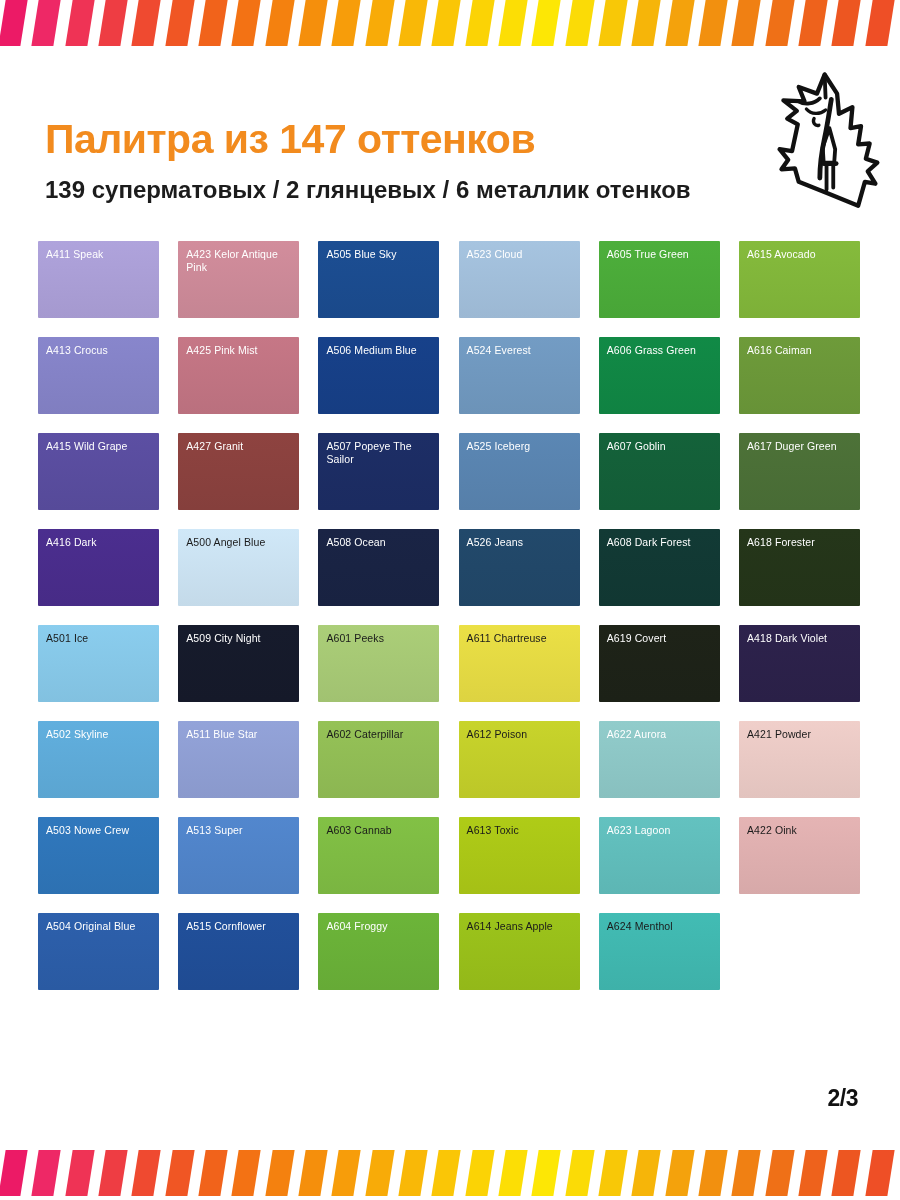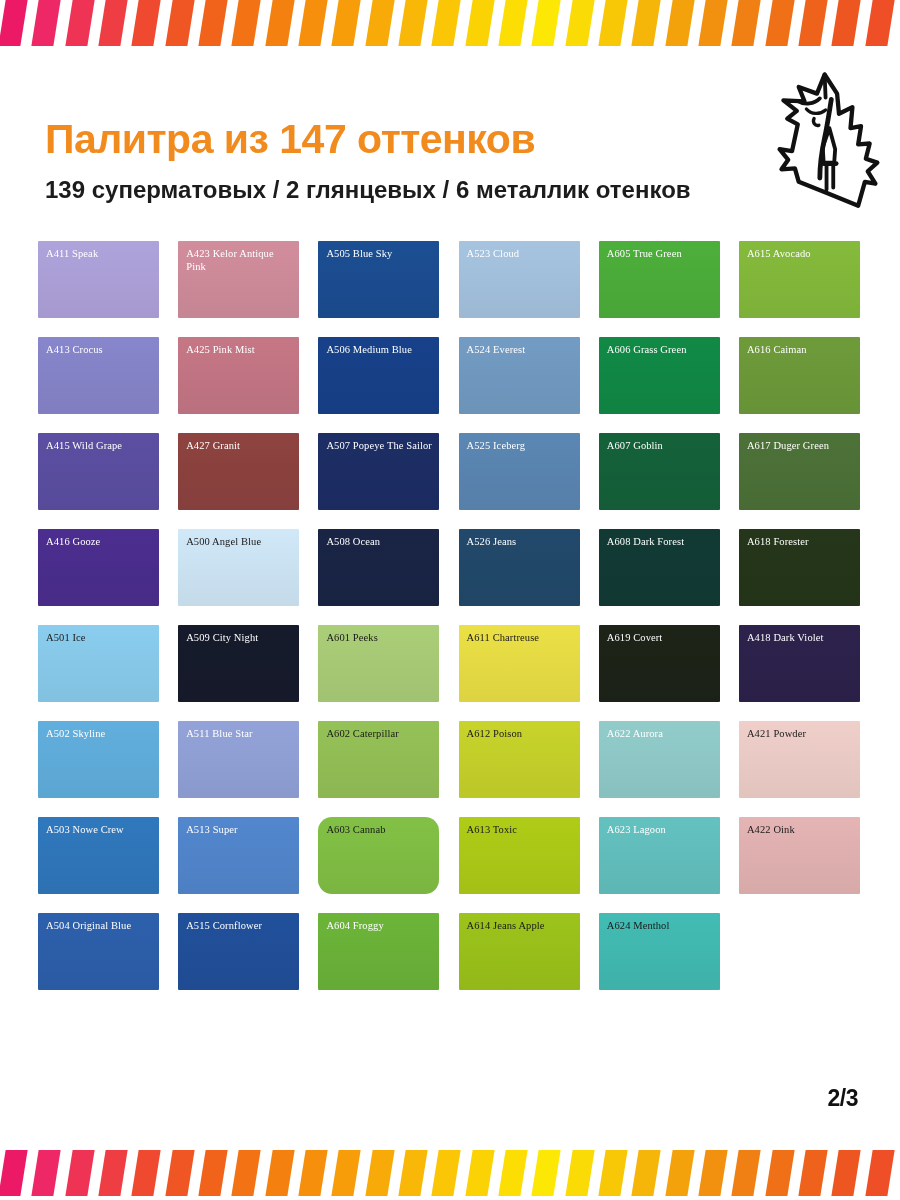--- a/index.html
+++ b/index.html
@@ -46,21 +46,21 @@
     column-gap:19.2px;
     row-gap:19px;
   }
   .swatch {
     position:relative; width:121px; height:77px;
     border-radius:1px; overflow:hidden;
   }
   .swatch-label {
     position:absolute; left:8px; top:7px; right:6px;
     font-size:10.5px; line-height:12.5px;
-    font-weight:400; letter-spacing:0.1px;font-family:Liberation Serif, serif;
+    font-weight:400; letter-spacing:0.1px;
   }
 
   
   .page-number {
     position:absolute; right:42px; top:1085px;
     font-size:23px; font-weight:bold; color:#111;
     letter-spacing:-0.5px;
   }
 </style>
 </head>
@@ -171,21 +171,21 @@
       <div class="swatch" style="background: linear-gradient(rgb(91, 135, 180) 0%, rgb(86, 127, 169) 100%);">
         <div class="swatch-label" style="color: rgb(255, 255, 255);">A525 Iceberg</div>
       </div>
       <div class="swatch" style="background: linear-gradient(rgb(20, 98, 58) 0%, rgb(19, 92, 55) 100%);">
         <div class="swatch-label" style="color: rgb(255, 255, 255);">A607 Goblin</div>
       </div>
       <div class="swatch" style="background: linear-gradient(rgb(77, 114, 56) 0%, rgb(72, 107, 53) 100%);">
         <div class="swatch-label" style="color: rgb(255, 255, 255);">A617 Duger Green</div>
       </div>
       <div class="swatch" style="background: linear-gradient(rgb(75, 46, 143) 0%, rgb(71, 43, 134) 100%);">
-        <div class="swatch-label" style="color: rgb(255, 255, 255);">A416 Gooze</div>
+        <div class="swatch-label" style="color: rgb(255, 255, 255);">A416 Dark</div>
       </div>
       <div class="swatch" style="background: linear-gradient(rgb(208, 232, 248) 0%, rgb(196, 218, 233) 100%);">
         <div class="swatch-label" style="color: rgb(26, 26, 26);">A500 Angel Blue</div>
       </div>
       <div class="swatch" style="background: linear-gradient(rgb(26, 36, 69) 0%, rgb(24, 34, 65) 100%); padding-left: 16px;">
         <div class="swatch-label" style="color: rgb(255, 255, 255);">A508 Ocean</div>
       </div>
       <div class="swatch" style="background: linear-gradient(rgb(34, 73, 107) 0%, rgb(32, 69, 101) 100%);">
         <div class="swatch-label" style="color: rgb(255, 255, 255);">A526 Jeans</div>
       </div>
@@ -230,21 +230,21 @@
       </div>
       <div class="swatch" style="background: linear-gradient(rgb(240, 207, 202) 0%, rgb(226, 195, 190) 100%);">
         <div class="swatch-label" style="color: rgb(26, 26, 26);">A421 Powder</div>
       </div>
       <div class="swatch" style="background: linear-gradient(rgb(48, 120, 189) 0%, rgb(45, 113, 178) 100%);">
         <div class="swatch-label" style="color: rgb(255, 255, 255);">A503 Nowe Crew</div>
       </div>
       <div class="swatch" style="background: linear-gradient(rgb(82, 135, 206) 0%, rgb(77, 127, 194) 100%);">
         <div class="swatch-label" style="color: rgb(255, 255, 255);">A513 Super</div>
       </div>
-      <div class="swatch" style="background: linear-gradient(rgb(130, 193, 69) 0%, rgb(122, 181, 65) 100%); border-radius: 14px;">
+      <div class="swatch" style="background: linear-gradient(rgb(130, 193, 69) 0%, rgb(122, 181, 65) 100%);">
         <div class="swatch-label" style="color: rgb(26, 26, 26);">A603 Cannab</div>
       </div>
       <div class="swatch" style="background: linear-gradient(rgb(175, 204, 23) 0%, rgb(165, 192, 22) 100%);">
         <div class="swatch-label" style="color: rgb(26, 26, 26);">A613 Toxic</div>
       </div>
       <div class="swatch" style="background: linear-gradient(rgb(99, 194, 192) 0%, rgb(93, 182, 180) 100%);">
         <div class="swatch-label" style="color: rgb(255, 255, 255);">A623 Lagoon</div>
       </div>
       <div class="swatch" style="background: linear-gradient(rgb(229, 180, 180) 0%, rgb(215, 169, 169) 100%);">
         <div class="swatch-label" style="color: rgb(26, 26, 26);">A422 Oink</div>

